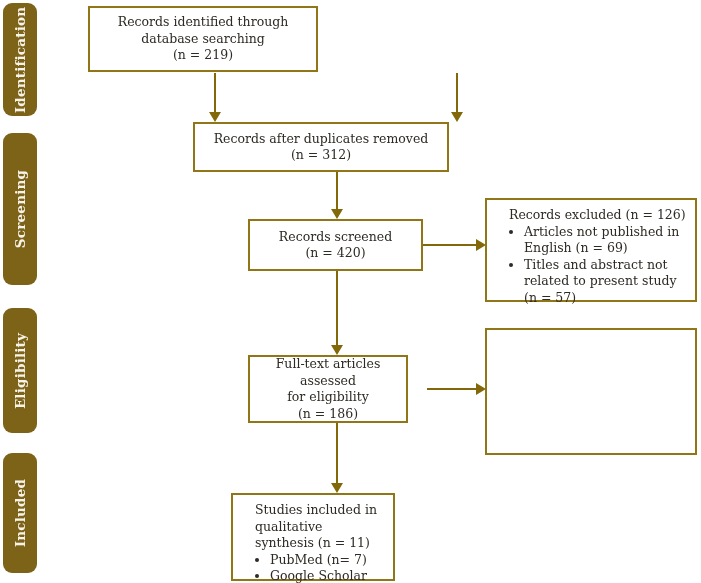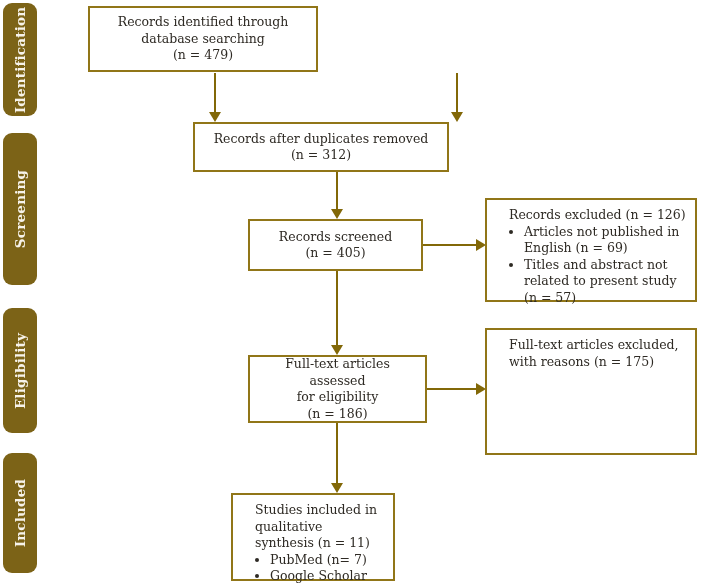--- a/index.html
+++ b/index.html
@@ -71,21 +71,21 @@
     margin: 0;
     padding-left: 15px;
   }
   .box.listed li { padding-left: 0; }
 
   #box-identified { left: 88px;  top: 6px;   width: 230px; height: 66px; }
   #box-additional { left: 353px; top: 4px;   width: 237px; height: 68px; }
   #box-duplicates { left: 193px; top: 122px; width: 256px; height: 50px; }
   #box-screened   { left: 248px; top: 219px; width: 175px; height: 52px; }
   #box-records-excluded  { left: 485px; top: 198px; width: 212px; height: 104px; }
-  #box-fulltext   { left: 248px; top: 355px; width: 179px; height: 68px; }
+  #box-fulltext   { left: 248px; top: 355px; width: 160px; height: 68px; }
   #box-fulltext-excluded { left: 485px; top: 328px; width: 212px; height: 127px; }
   #box-included   { left: 231px; top: 493px; width: 164px; height: 88px; }
 
   
   svg.arrows {
     position: absolute;
     left: 0; top: 0;
     width: 701px;
     height: 583px;
     pointer-events: none;
@@ -137,43 +137,42 @@
       <polygon points="476,383 476,395 486,389"></polygon>
     </g>
     <g>
       <line x1="337" y1="423" x2="337" y2="484"></line>
       <polygon points="331,483 343,483 337,493"></polygon>
     </g>
   </svg>
 
   <div class="box centered" id="box-identified">Records identified through
 database searching
-(n = 479)</div>
+(n = 219)</div>
 
 
   <div class="box centered" id="box-duplicates">Records after duplicates removed
 (n = 312)</div>
 
   <div class="box centered" id="box-screened">Records screened
-(n = 405)</div>
+(n = 420)</div>
 
   <div class="box listed" id="box-records-excluded">
     <div>Records excluded (n = 126)</div>
     <ul>
       <li>Articles not published in English (n = 69)</li>
       <li>Titles and abstract not related to present study (n = 57)</li>
     </ul>
   </div>
 
   <div class="box centered" id="box-fulltext">Full-text articles assessed
 for eligibility
 (n = 186)</div>
 
   <div class="box listed" id="box-fulltext-excluded">
-    <div>Full-text articles excluded, with reasons (n = 175)</div>
   </div>
 
   <div class="box listed" id="box-included">
     <div>Studies included in qualitative synthesis (n = 11)</div>
     <ul>
       <li>PubMed (n= 7)</li>
       <li>Google Scholar (n= 4)</li>
     </ul>
   </div>
 

